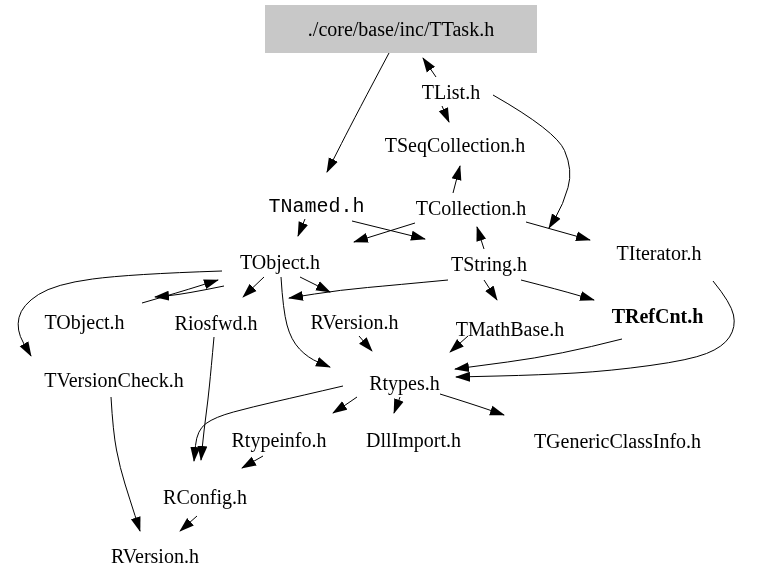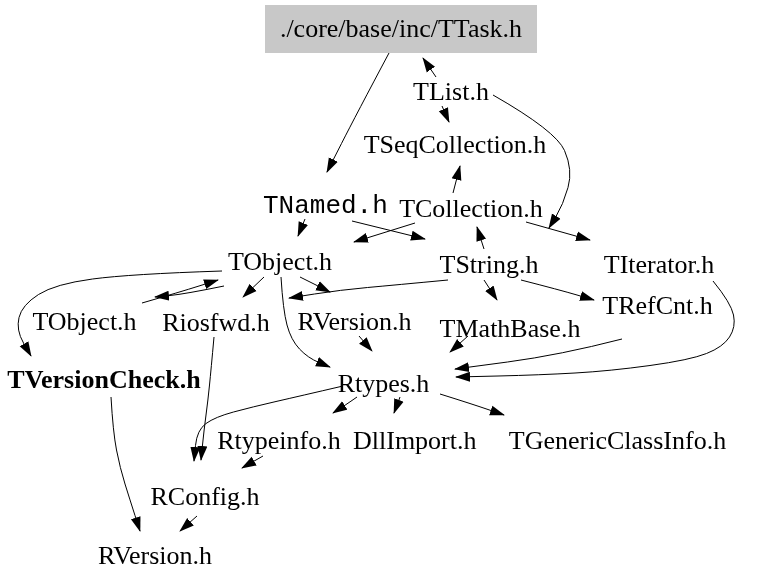--- a/index.html
+++ b/index.html
@@ -21,21 +21,21 @@
     stroke-width:1;
   }
   #arrowhead path{
     fill:var(--edge-color,#000000);
     stroke:none;
   }
   .node{
     position:absolute;
     text-align:center;
     white-space:nowrap;
-    font-size:26px;
+    font-size:20px;
     color:var(--text-color,#000000);
     cursor:pointer;
     z-index:2;
   }
   .node.highlight{
     background:var(--highlight-fill,#c8c8c8);
   }
 </style>
 </head>
 <body style="background: rgb(255, 255, 255);">
@@ -82,27 +82,27 @@
       </g>
   </svg>
   <div id="node-layer">
       <div class="node highlight" style="left: 265px; top: 5px; width: 272px; height: 48px; line-height: 48px;">./core/base/inc/TTask.h</div>
       <div class="node" style="left: 408px; top: 78px; width: 86px; height: 28px; line-height: 28px;">TList.h</div>
       <div class="node" style="left: 361px; top: 131px; width: 188px; height: 28px; line-height: 28px;">TSeqCollection.h</div>
       <div class="node" style="left: 263px; top: 193px; width: 107px; height: 27px; line-height: 27px; font-family: Liberation Mono, monospace;">TNamed.h</div>
       <div class="node" style="left: 395px; top: 195px; width: 152px; height: 27px; line-height: 27px;">TCollection.h</div>
       <div class="node" style="left: 223px; top: 248px; width: 114px; height: 28px; line-height: 28px;">TObject.h</div>
       <div class="node" style="left: 436px; top: 251px; width: 106px; height: 27px; line-height: 27px;">TString.h</div>
-      <div class="node" style="left: 601px; top: 252px; width: 116px; height: 26px; line-height: 26px;">TIterator.h</div>
+      <div class="node" style="left: 601px; top: 240px; width: 116px; height: 26px; line-height: 26px;">TIterator.h</div>
       <div class="node" style="left: 30px; top: 309px; width: 109px; height: 26px; line-height: 26px;">TObject.h</div>
       <div class="node" style="left: 158px; top: 310px; width: 116px; height: 26px; line-height: 26px;">Riosfwd.h</div>
       <div class="node" style="left: 294px; top: 309px; width: 121px; height: 26px; line-height: 26px;">RVersion.h</div>
       <div class="node" style="left: 435px; top: 309px; width: 150px; height: 26px; line-height: 26px; margin-top: 7px;">TMathBase.h</div>
-      <div class="node" style="left: 600px; top: 293px; width: 115px; height: 26px; line-height: 26px;">TRefCnt.h</div>
-      <div class="node" style="left: 6px; top: 366px; width: 196px; height: 28px; line-height: 28px; font-weight: bold;">TVersionCheck.h</div>
-      <div class="node" style="left: 335px; top: 370px; width: 97px; height: 27px; line-height: 27px;">Rtypes.h</div>
+      <div class="node" style="left: 600px; top: 303px; width: 115px; height: 26px; line-height: 26px; font-weight: bold;">TRefCnt.h</div>
+      <div class="node" style="left: 16px; top: 366px; width: 196px; height: 28px; line-height: 28px;">TVersionCheck.h</div>
+      <div class="node" style="left: 356px; top: 370px; width: 97px; height: 27px; line-height: 27px;">Rtypes.h</div>
       <div class="node" style="left: 213px; top: 427px; width: 132px; height: 27px; line-height: 27px;">Rtypeinfo.h</div>
       <div class="node" style="left: 353px; top: 427px; width: 121px; height: 27px; line-height: 27px;">DllImport.h</div>
       <div class="node" style="left: 493px; top: 427px; width: 249px; height: 28px; line-height: 28px;">TGenericClassInfo.h</div>
       <div class="node" style="left: 140px; top: 483px; width: 130px; height: 28px; line-height: 28px;">RConfig.h</div>
       <div class="node" style="left: 91px; top: 542px; width: 128px; height: 28px; line-height: 28px;">RVersion.h</div>
     </div>
 </div>
 
 </body></html>

